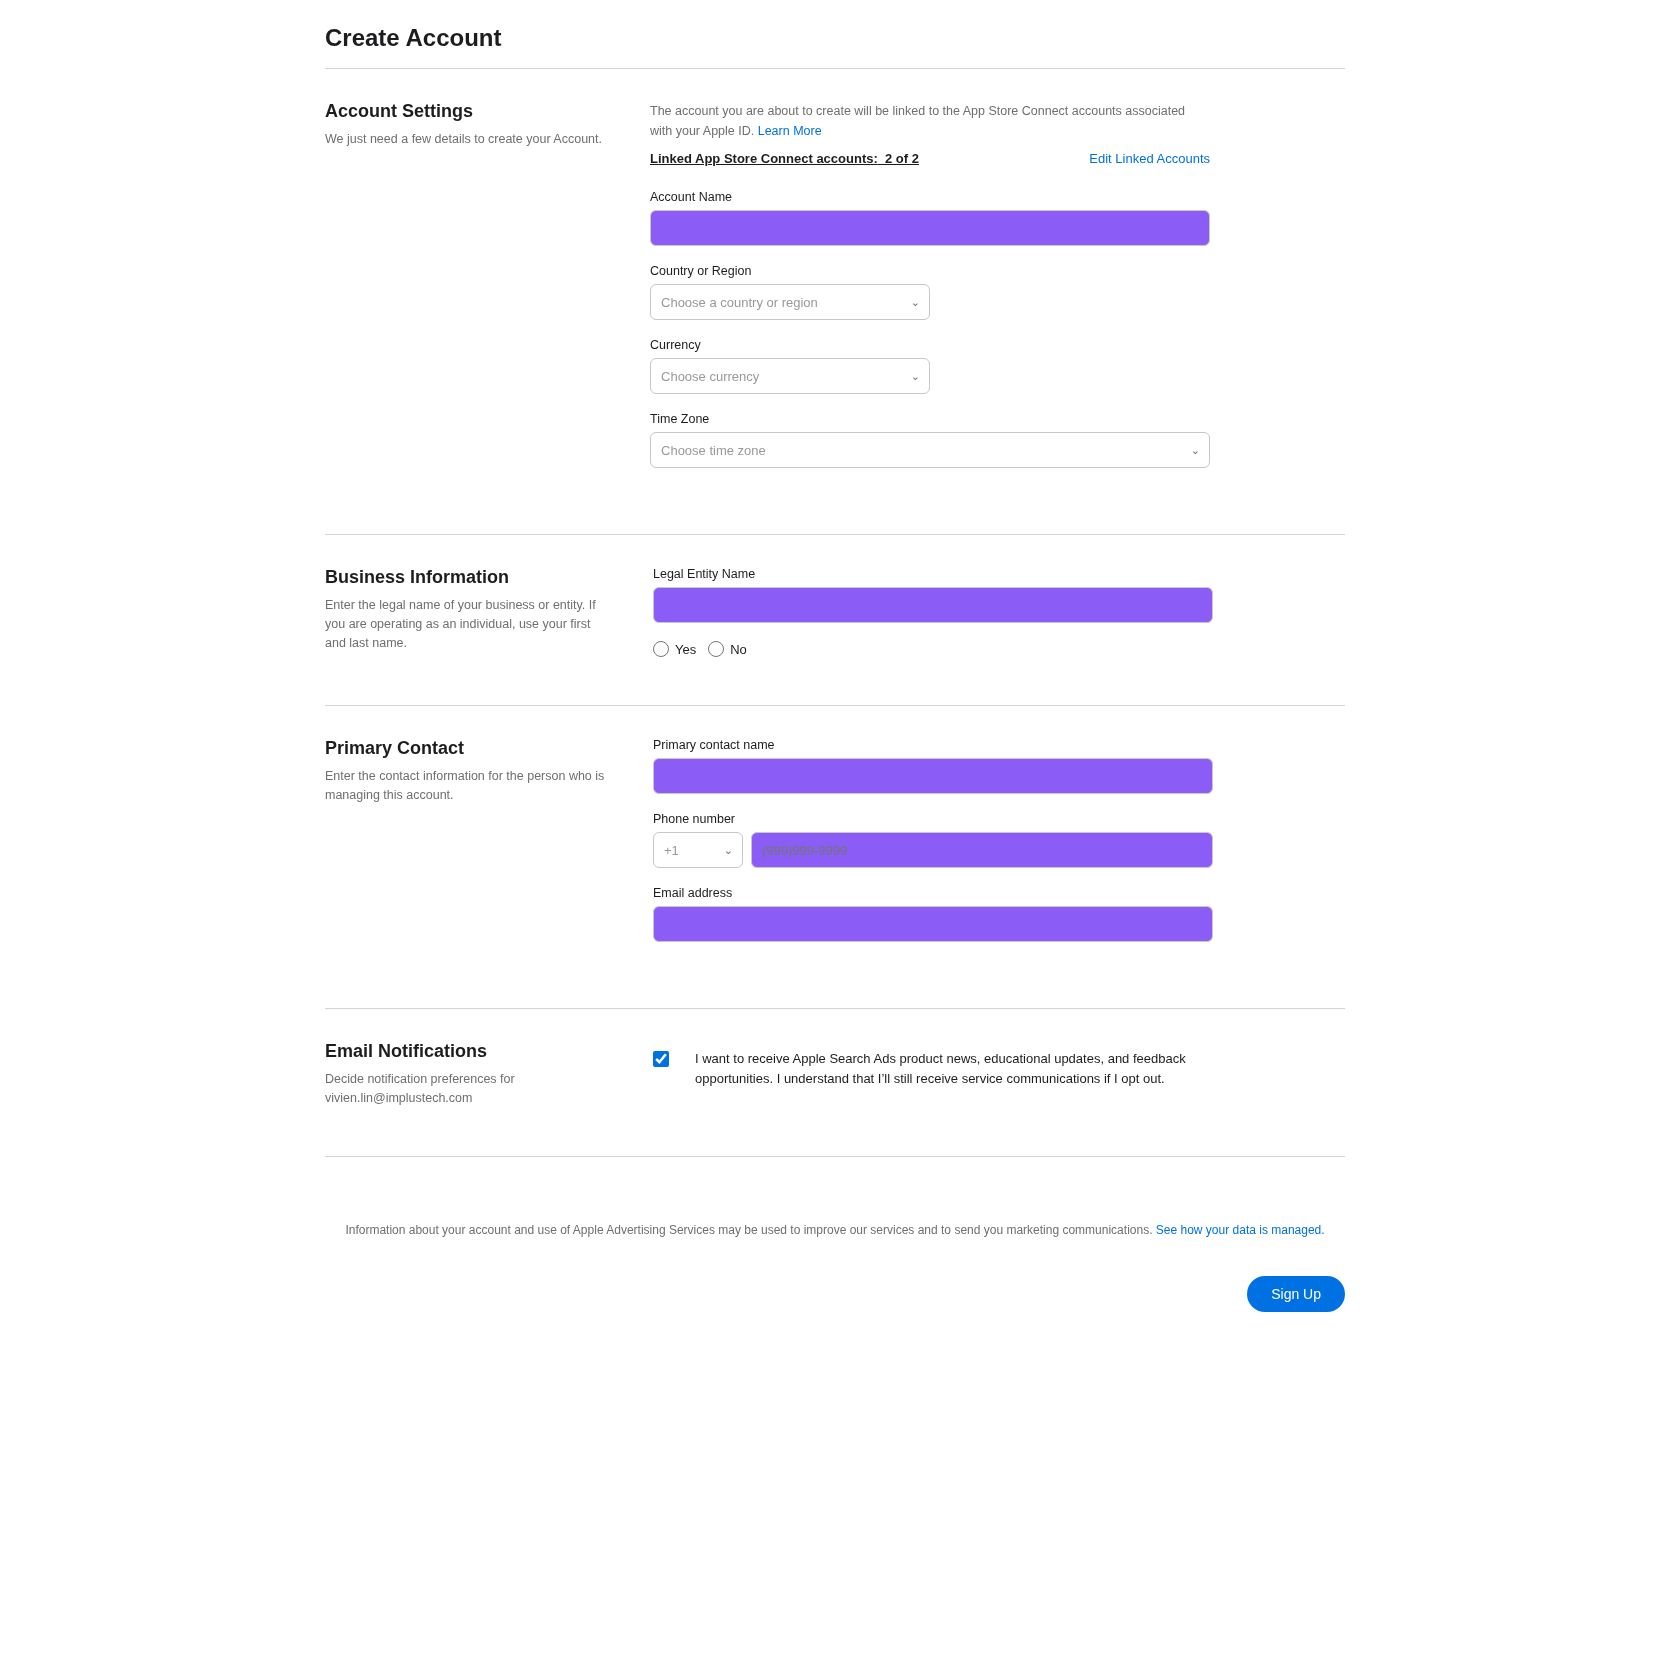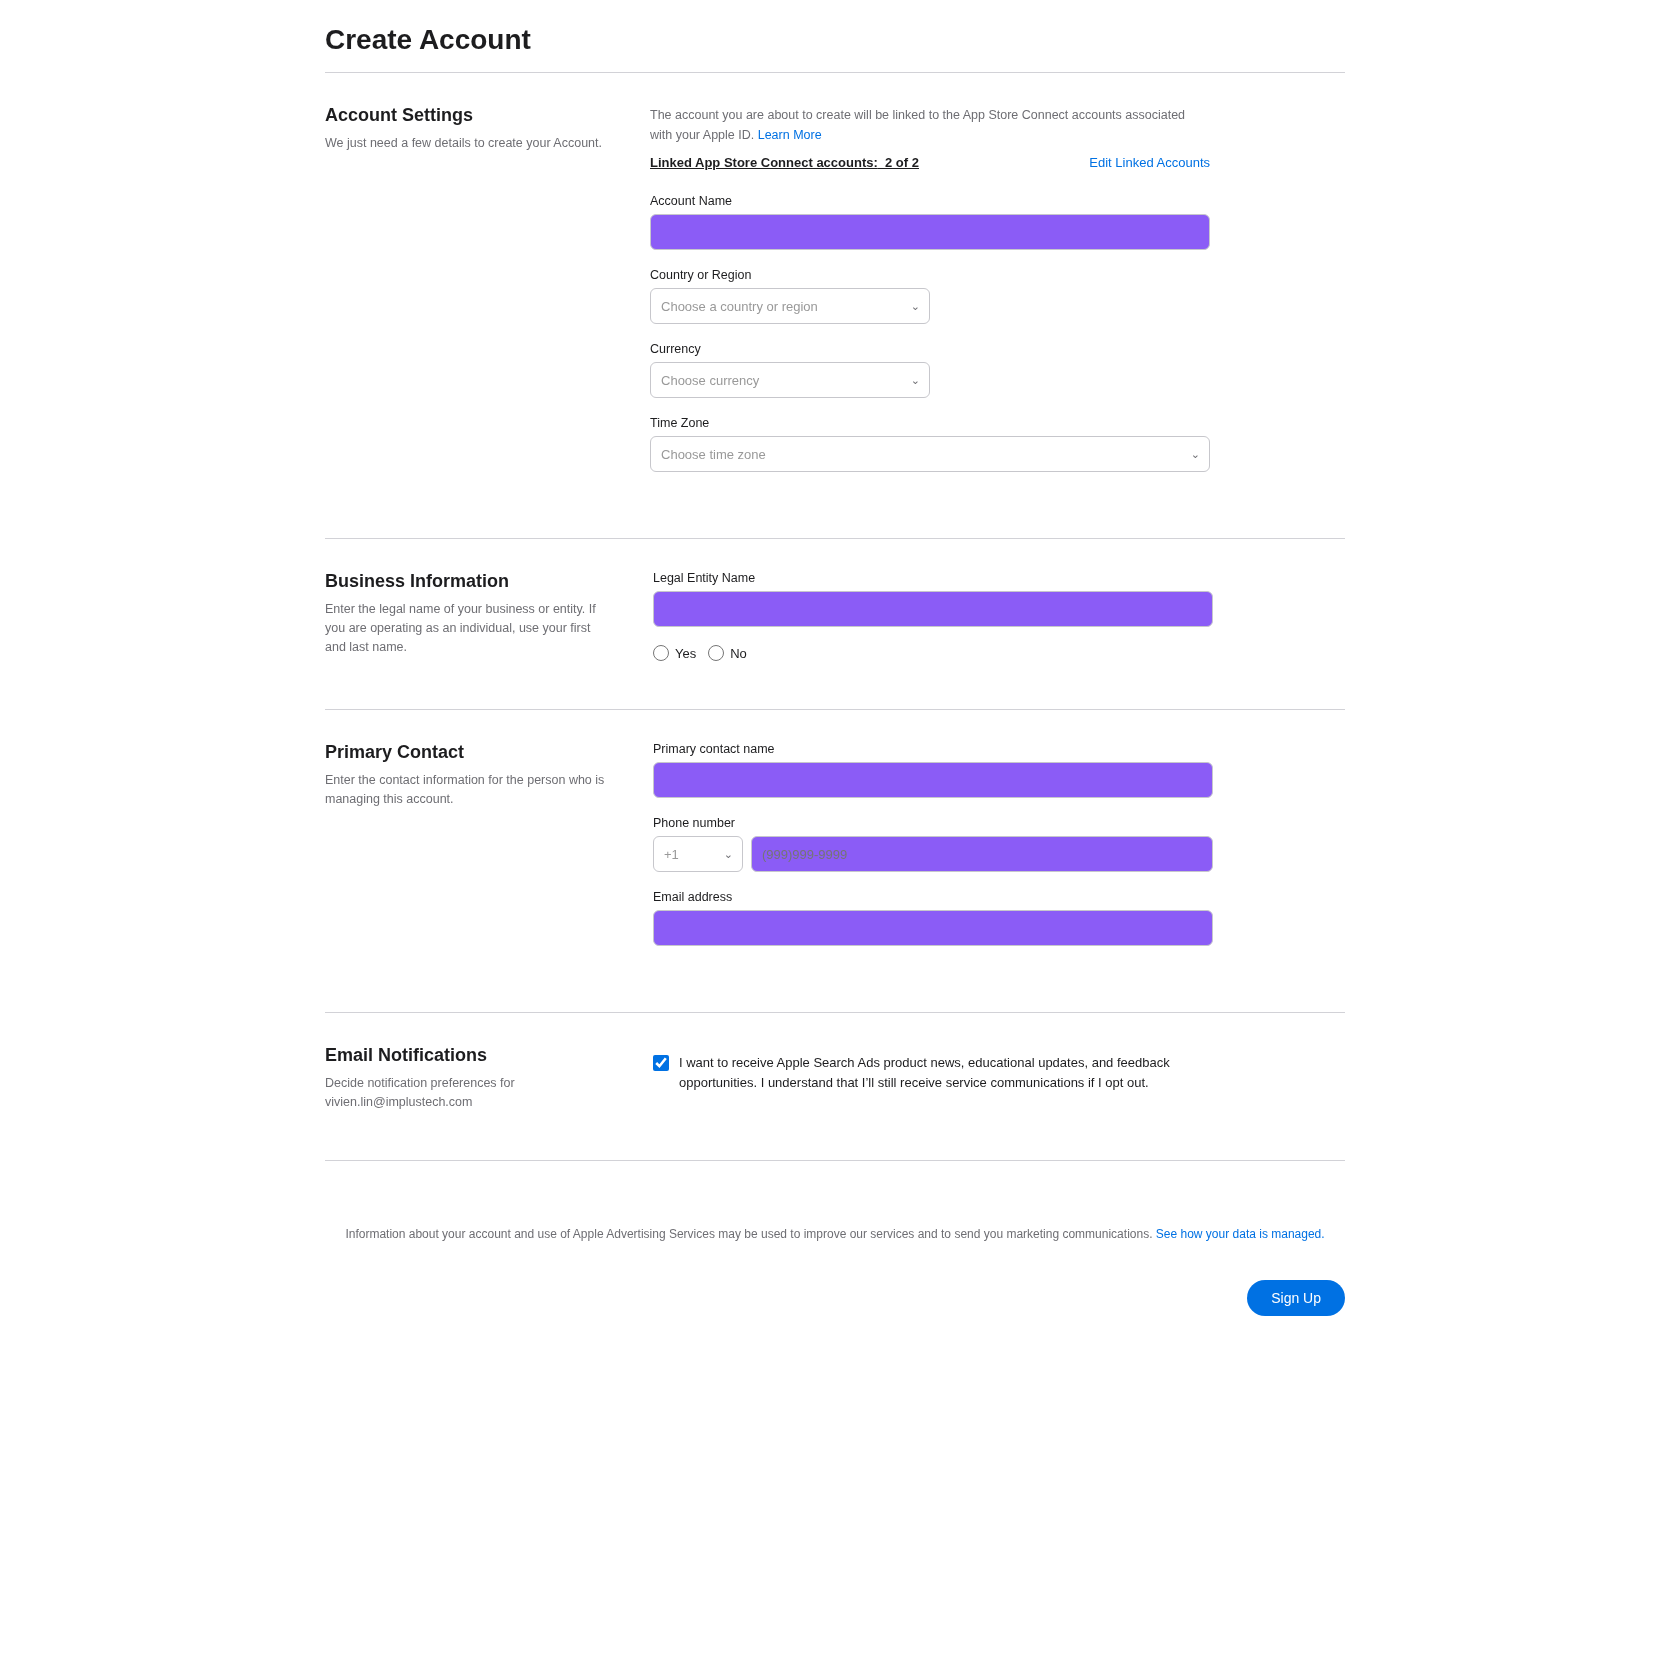--- a/index.html
+++ b/index.html
@@ -8,21 +8,21 @@
       background: #fff;
       color: #1d1d1f;
       font-size: 14px;
     }
     .page-wrapper {
       max-width: 1100px;
       margin: 0 auto;
       padding: 24px 40px 60px 40px;
     }
     .page-title {
-      font-size: 28px;
+      font-size: 24px;
       font-weight: 700;
       margin-bottom: 16px;
       color: #1d1d1f;
     }
     .divider {
       border: none;
       border-top: 1px solid #d2d2d7;
       margin: 0 0 32px 0;
     }
     .section {
@@ -180,21 +180,21 @@
     .phone-country {
       width: 90px;
       flex-shrink: 0;
     }
     .phone-number-input {
       flex: 1;
     }
     .checkbox-row {
       display: flex;
       align-items: flex-start;
-      gap: 10px;
+      gap: 26px;
       margin-top: 8px;
     }
     .checkbox-input {
       width: 16px;
       height: 16px;
       margin-top: 2px;
       flex-shrink: 0;
       cursor: pointer;
       accent-color: #0071e3;
     }

